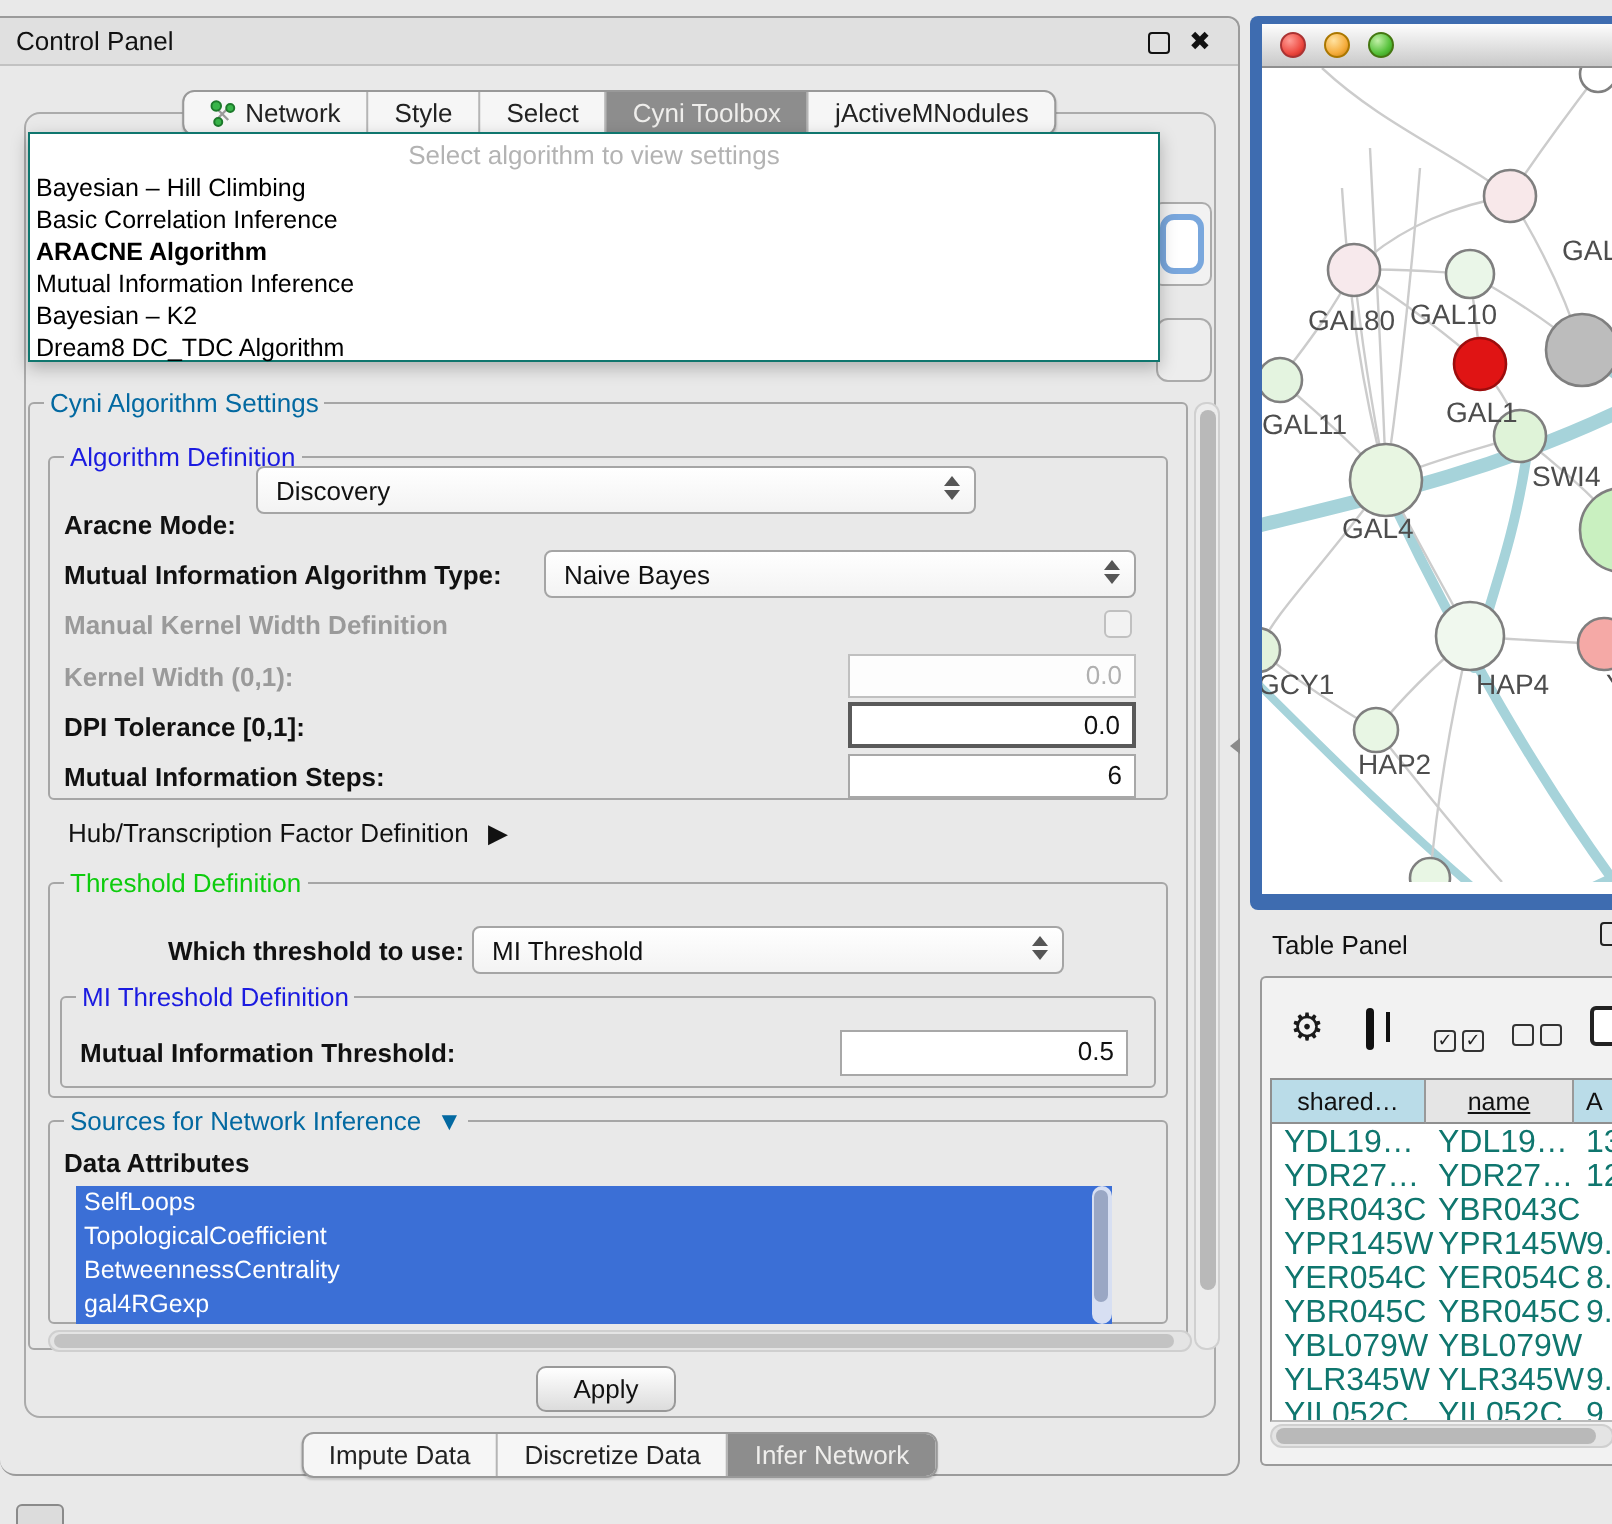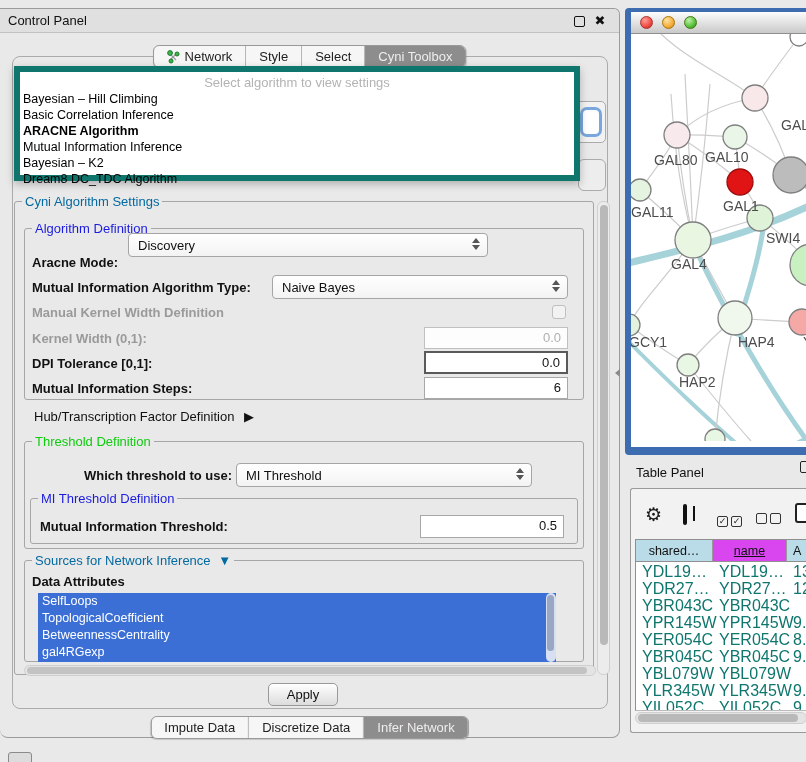--- a/index.html
+++ b/index.html
@@ -36,21 +36,21 @@
     border:1px solid #ababab; border-radius:8px; background:#e9e9e9; }
 
   
   .frag { border:1px solid #ababab; background:#ededed; }
   #frag-combo { left:576px; top:92px; width:30px; height:42px; border-radius:5px; background:#f2f2f2; }
   #frag-focus { left:580px; top:98px; width:22px; height:30px; border:3px solid #79a7dd; border-radius:7px; background:#fff; }
   #frag-box2 { left:578px; top:150px; width:28px; height:32px; border-radius:6px; }
 
   
   #algo-dropdown { left:14px; top:57px; width:566px; height:115px; background:#fff;
-    border:6px solid #0f766e; box-shadow:0 3px 8px rgba(0,0,0,.25); z-index:30; }
+    border:1px solid #0f766e; box-shadow:0 3px 8px rgba(0,0,0,.25); z-index:30; }
   #algo-prompt { width:100%; text-align:center; top:3px; font-size:13px; color:#b3b3b3; }
   .algo-item { left:3px; font-size:12.5px; color:#000; line-height:16px; white-space:nowrap; }
   .algo-item.bold { font-weight:bold; }
 
   
   .groupbox { border:1px solid #a6a6a6; border-radius:3px; }
   .group-title { position:absolute; top:-8px; left:7px; background:#e9e9e9;
     padding:0 3px; font-size:13px; color:#0369a1; white-space:nowrap; }
   .t-blue { color:#1b1be0; }
   .t-green { color:#0ecc0e;text-align:right; }
@@ -110,21 +110,21 @@
   .gear { font-size:19px; color:#1a1a1a; }
   .icon-split { width:22px; height:19px; border:2px solid #111; border-radius:2px; position:relative; }
   .icon-split::after { content:""; position:absolute; left:8px; top:0; width:2px; height:15px; background:#111; }
   .mini-box { width:11px; height:11px; border:1.5px solid #333; border-radius:2px; display:inline-block;
     font-size:9px; line-height:9px; text-align:center; color:#222; font-weight:bold; }
   #tp-grid { left:4px; top:50px; width:172px; height:172px; background:#fff;
     border-top:1px solid #8f8f8f; border-left:1px solid #8f8f8f; border-bottom:1px solid #bbb; overflow:hidden; }
   .th { position:absolute; top:0; height:22px; border-right:1px solid #999; border-bottom:1px solid #8f8f8f;
     font-size:12.5px; color:#111; text-align:center; line-height:22px; overflow:hidden; }
   .th.blue { background:#badce8; }
-  .th.grey { background:#d946ef;text-decoration:underline; }
+  .th.grey { background:#e5e5e5;text-decoration:underline; }
   .tr { position:absolute; left:0; width:260px; height:17px; }
   .td { position:absolute; font-size:16px; color:#0f766e; line-height:17px; white-space:nowrap; overflow:hidden; }
   #tp-hscroll { left:4px; top:223px; width:172px; height:12px; background:#e4e4e4; border:1px solid #cfcfcf; border-radius:6px; }
   #tp-hthumb { left:2px; top:1px; width:160px; height:8px; }
 
   #bl-frag { left:8px; top:752px; width:24px; height:16px; border:1.5px solid #8a8a8a;
     border-radius:3px; background:#dcdcdc; }
 </style>
 </head>
 <body>
@@ -157,20 +157,23 @@
         <span>Network</span>
       </div>
       <div class="tab">
         <span>Style</span>
       </div>
       <div class="tab">
         <span>Select</span>
       </div>
       <div class="tab sel">
         <span>Cyni Toolbox</span>
+      </div>
+      <div class="tab">
+        <span>jActiveMNodules</span>
       </div>
     </div>
 
     <div id="algo-dropdown" class="abs">
       <div id="algo-prompt" class="abs">Select algorithm to view settings</div>
       <div class="abs algo-item" style="top:19px">Bayesian – Hill Climbing</div>
       <div class="abs algo-item" style="top:35px">Basic Correlation Inference</div>
       <div class="abs algo-item bold" style="top:51px">ARACNE Algorithm</div>
       <div class="abs algo-item" style="top:67px">Mutual Information Inference</div>
       <div class="abs algo-item" style="top:83px">Bayesian – K2</div>

